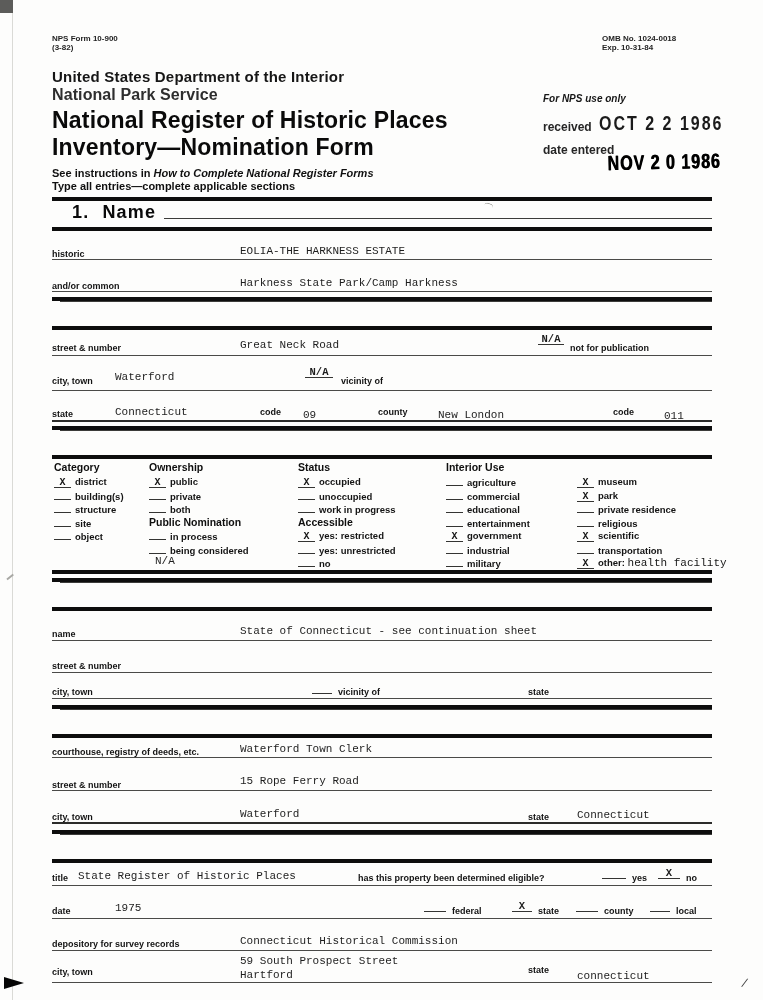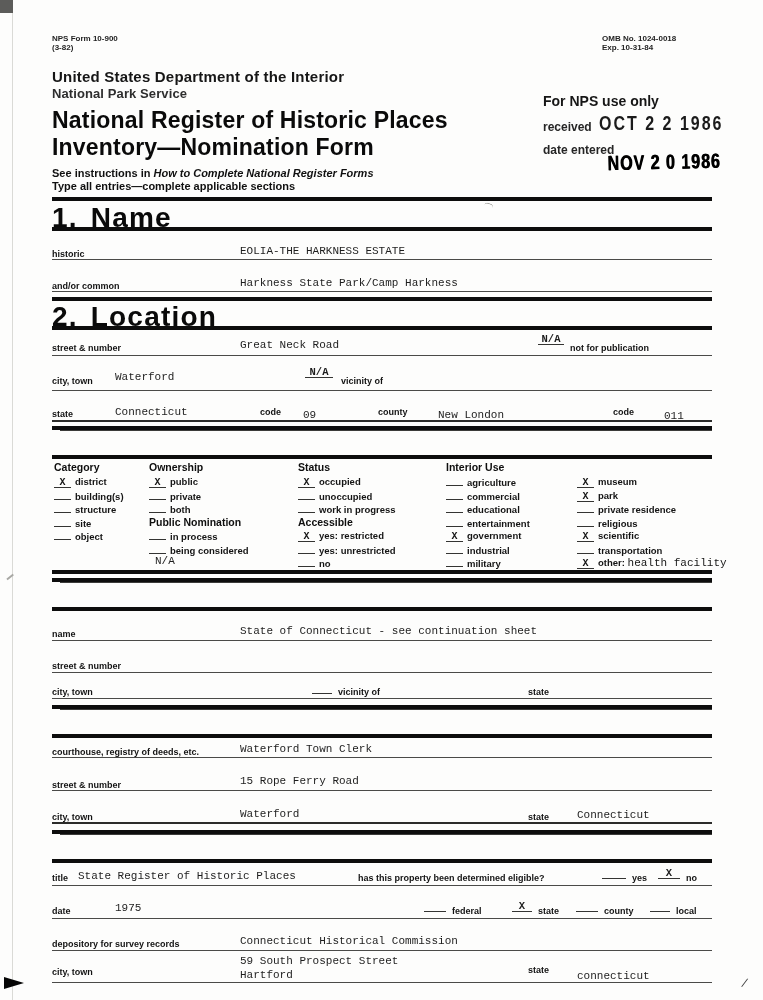--- a/index.html
+++ b/index.html
@@ -5,31 +5,31 @@
   html,body{margin:0;padding:0;}
   body{width:763px;height:1000px;background:#fdfdfc;position:relative;overflow:hidden;
        font-family:"Liberation Sans",sans-serif;color:#161616;}
   
   .rule{position:absolute;height:1.3px;background:#4a4a48;}
   .rule2{position:absolute;height:2px;background:#2c2c2a;}
   .bar{position:absolute;height:3.5px;background:#0d0d0d;}
   
   .tiny{position:absolute;font-size:8px;font-weight:bold;color:#242424;white-space:nowrap;}
   .dept{position:absolute;font-size:15px;font-weight:bold;letter-spacing:.2px;white-space:nowrap;}
-  .agency{position:absolute;font-size:13px;font-weight:bold;color:#2e2e2e;white-space:nowrap;letter-spacing:.1px;}
+  .agency{position:absolute;font-size:16px;font-weight:bold;color:#2e2e2e;white-space:nowrap;letter-spacing:.1px;}
   .bigtitle{position:absolute;font-size:23px;font-weight:bold;letter-spacing:.2px;white-space:nowrap;color:#0a0a0a;}
   .instr{position:absolute;font-size:11px;font-weight:bold;white-space:nowrap;color:#101010;}
-  .npslbl{position:absolute;font-size:14px;font-weight:bold;white-space:nowrap;}
+  .npslbl{position:absolute;font-size:10px;font-weight:bold;white-space:nowrap;font-style:italic;}
   .npsfield{position:absolute;font-size:12px;font-weight:bold;color:#262626;white-space:nowrap;}
   .stamp1{position:absolute;font-size:16px;font-weight:bold;letter-spacing:2px;color:#1b1b1b;
           transform:scaleY(1.3);transform-origin:left top;white-space:nowrap;}
   .stamp2{position:absolute;font-size:16px;font-weight:bold;letter-spacing:1px;color:#000;
           text-shadow:.7px 0 0 #000;transform:rotate(-1.2deg) scaleY(1.3);transform-origin:left top;white-space:nowrap;}
   .sechead{position:absolute;left:52px;right:51px;display:flex;align-items:flex-end;}
-  .sec{font-weight:bold;font-size:28px;letter-spacing:1.2px;white-space:nowrap;color:#0a0a0a;}
+  .sec{font-weight:bold;font-size:18px;letter-spacing:1.2px;white-space:nowrap;color:#0a0a0a;margin-left:20px;}
   .sec .num{margin-right:13px;}
   .sechead .tail{flex:1;border-bottom:1.6px solid #3c3c3a;margin-bottom:4px;margin-left:8px;}
   .lbl{position:absolute;font-size:9px;font-weight:bold;color:#131313;white-space:nowrap;}
   .mono{position:absolute;font-family:"Liberation Mono","DejaVu Sans Mono",monospace;
         font-size:11px;color:#1d1d1d;white-space:nowrap;}
   .chk{position:absolute;border-bottom:1.5px solid #343432;text-align:center;height:12px;line-height:14px;
        font-family:"Liberation Mono","DejaVu Sans Mono",monospace;font-size:10.5px;font-weight:bold;color:#1d1d1d;}
   
   .chead{position:absolute;font-size:10.5px;font-weight:bold;color:#0e0e0e;white-space:nowrap;}
   .citem{position:absolute;font-size:9.5px;font-weight:bold;color:#141414;white-space:nowrap;}
@@ -86,21 +86,20 @@
 <div class="lbl" style="left:52px;top:249px">historic</div>
 <div class="mono" style="left:240px;top:245px">EOLIA-THE HARKNESS ESTATE</div>
 <div class="rule" style="left:52px;top:259px;width:660px"></div>
 
 <div class="lbl" style="left:52px;top:281px">and/or common</div>
 <div class="mono" style="left:240px;top:277px">Harkness State Park/Camp Harkness</div>
 <div class="rule" style="left:52px;top:291px;width:660px"></div>
 
 <div class="bar" style="left:52px;top:297px;width:660px"></div>
 <div class="sechead" style="top:301px">
-  <div class="sec"><span class="num">2.</span><span>Location</span></div>
   <div class="tail"></div>
 </div>
 <div class="bar" style="left:52px;top:326px;width:660px"></div>
 
 <div class="lbl" style="left:52px;top:343px">street &amp; number</div>
 <div class="mono" style="left:240px;top:339px">Great Neck Road</div>
 <div class="chk" style="left:538px;top:332px;width:26px">N/A</div>
 <div class="lbl" style="left:570px;top:343px">not for publication</div>
 <div class="rule" style="left:52px;top:355px;width:660px"></div>
 

